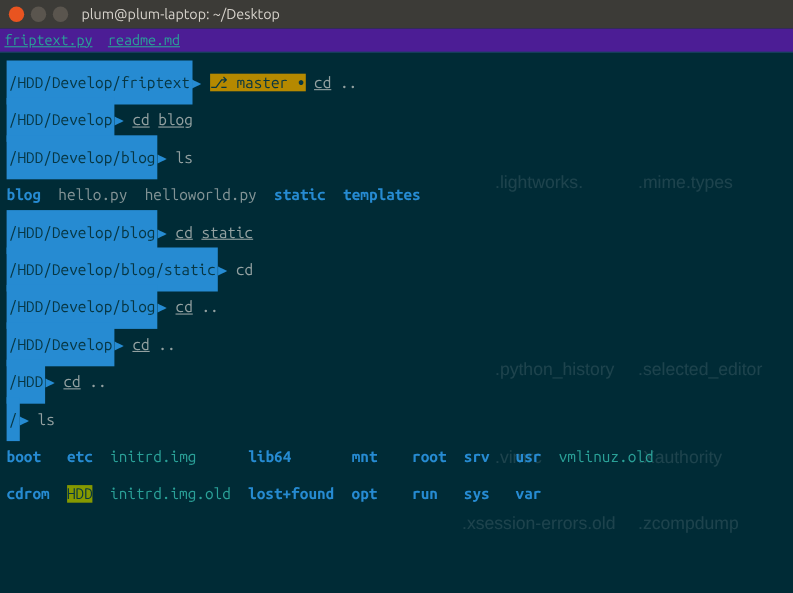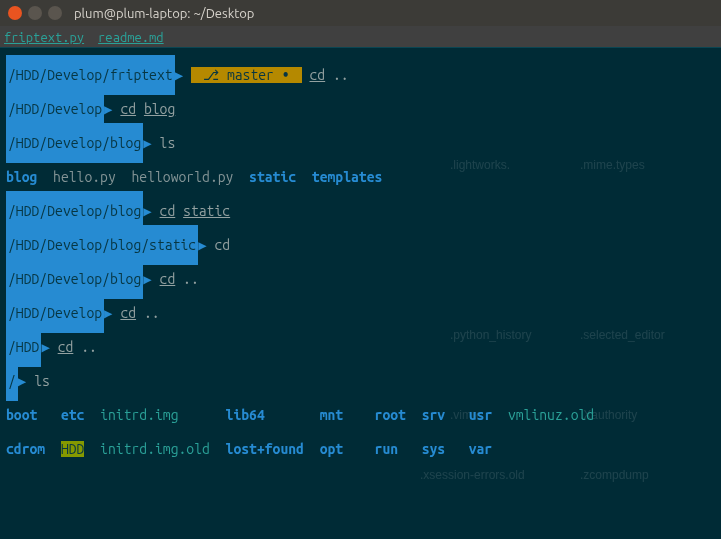--- a/index.html
+++ b/index.html
@@ -24,56 +24,56 @@
   .window-btns { display: flex; gap: 6px; }
   .wbtn {
     width: 14px; height: 14px; border-radius: 50%;
     display: inline-block;
   }
   .wbtn.close { background: #e95420; }
   .wbtn.min { background: #5a554e; }
   .wbtn.max { background: #5a554e; }
   .title { color: #d7d3cc; font-family: Ubuntu, sans-serif; font-size: 13px; margin-left: 4px; }
   .tabbar {
-    background: #404040;
+    background: #4c1d95;
     height: 22px;
     display: flex;
     align-items: center;
     padding: 0 4px;
     gap: 14px;
     border-bottom: 1px solid #0a4552;
   }
   .tab { color: #2aa198; font-size: 13px; }
   .tab .u { text-decoration: underline; }
   .terminal {
     padding: 2px 6px;
     line-height: 17px;
     white-space: pre;
     position: relative;
     z-index: 2;
   }
   .line { display: block; }
   .prompt-path { background: #268bd2; color: #073642; padding: 12px 2px; }
   .arrow { color: #268bd2; }
-  .git-seg { background: #b58900; color: #073642; padding: 0 12px; }
+  .git-seg { background: #b58900; color: #073642; padding: 0 0; }
   .hl-green { background: #859900; color: #073642; }
   .underline { text-decoration: underline; }
   .cmd { color: #93a1a1; }
   .ls-dir { color: #268bd2; font-weight: bold; }
   .ls-file { color: #839496; margin-top: 19px; }
   .ls-link { color: #2aa198; }
   
   .ghost {
     position: absolute;
     top: 48px; left: 0; right: 0; bottom: 0;
     opacity: 0.12;
     z-index: 1;
     pointer-events: none;
     font-family: sans-serif;
-    font-size: 12px;
+    font-size: 16px;
     color: #eee;
     overflow: hidden;
   }
   .ghost .gt { position:absolute; }
 </style>
 </head>
 <body>
 
 <div class="titlebar">
   <div class="window-btns">

